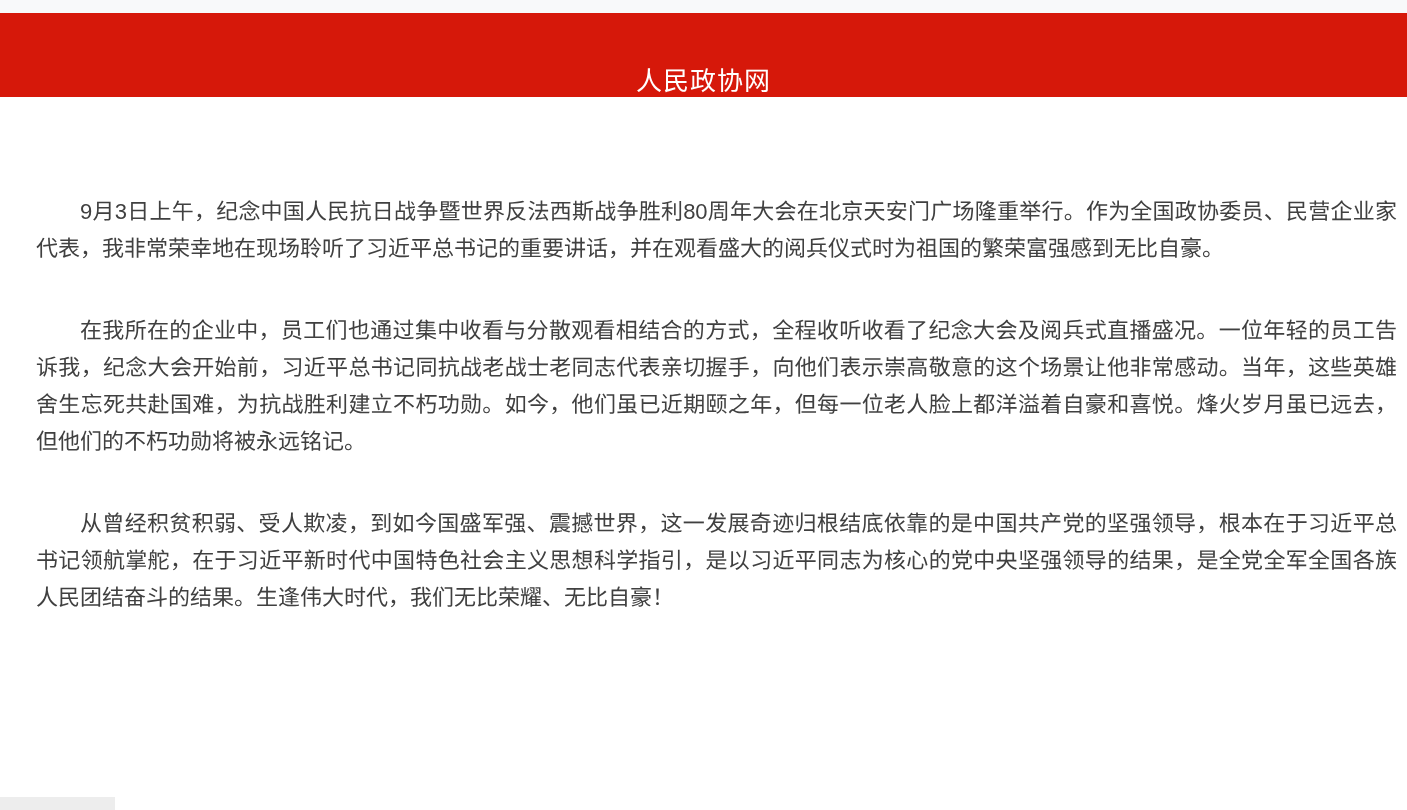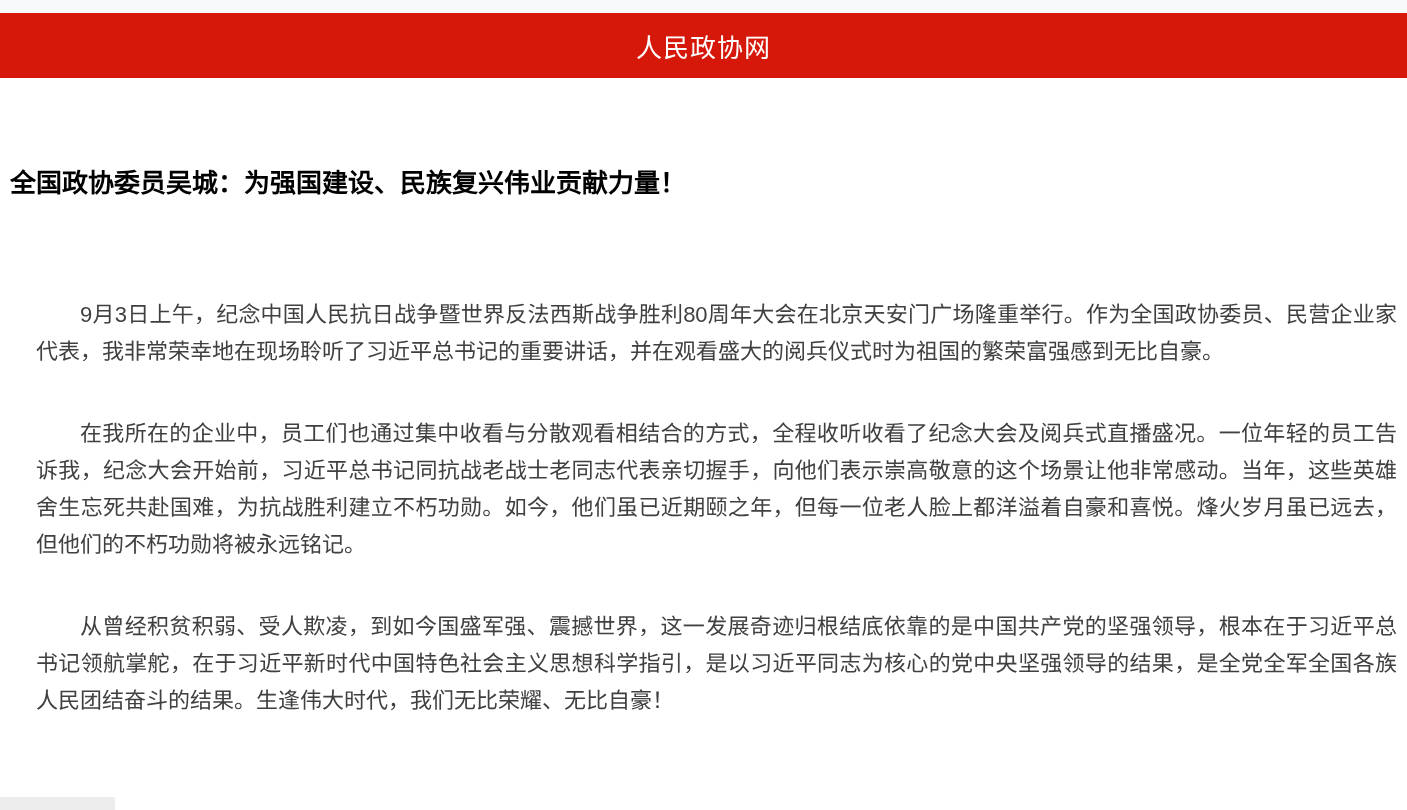--- a/index.html
+++ b/index.html
@@ -14,24 +14,24 @@
     overflow: hidden;
     position: relative;
   }
   .top-strip {
     width: 100%;
     height: 13px;
     background: #f8f9fa;
   }
   .site-header {
     width: 100%;
-    height: 65px;
+    height: 84px;
     background: #d6180a;
     display: flex;
-    align-items: center;
+    align-items: flex-end;
     justify-content: center;
   }
   .site-title {
     color: #ffffff;
     font-size: 26px;
     font-weight: 400;
     letter-spacing: 1px;
     cursor: pointer;
   }
   .content {
@@ -70,21 +70,20 @@
 </head>
 <body>
 
 <div class="top-strip"></div>
 
 <header class="site-header">
   <div class="site-title">人民政协网</div>
 </header>
 
 <main class="content">
-  <h1 class="article-title">全国政协委员吴城：为强国建设、民族复兴伟业贡献力量！</h1>
 
   <div class="article-body">
     <p>9月3日上午，纪念中国人民抗日战争暨世界反法西斯战争胜利80周年大会在北京天安门广场隆重举行。作为全国政协委员、民营企业家代表，我非常荣幸地在现场聆听了习近平总书记的重要讲话，并在观看盛大的阅兵仪式时为祖国的繁荣富强感到无比自豪。</p>
     <p>在我所在的企业中，员工们也通过集中收看与分散观看相结合的方式，全程收听收看了纪念大会及阅兵式直播盛况。一位年轻的员工告诉我，纪念大会开始前，习近平总书记同抗战老战士老同志代表亲切握手，向他们表示崇高敬意的这个场景让他非常感动。当年，这些英雄舍生忘死共赴国难，为抗战胜利建立不朽功勋。如今，他们虽已近期颐之年，但每一位老人脸上都洋溢着自豪和喜悦。烽火岁月虽已远去，但他们的不朽功勋将被永远铭记。</p>
     <p>从曾经积贫积弱、受人欺凌，到如今国盛军强、震撼世界，这一发展奇迹归根结底依靠的是中国共产党的坚强领导，根本在于习近平总书记领航掌舵，在于习近平新时代中国特色社会主义思想科学指引，是以习近平同志为核心的党中央坚强领导的结果，是全党全军全国各族人民团结奋斗的结果。生逢伟大时代，我们无比荣耀、无比自豪！</p>
   </div>
 </main>
 
 <div class="bottom-left-strip"></div>
 

